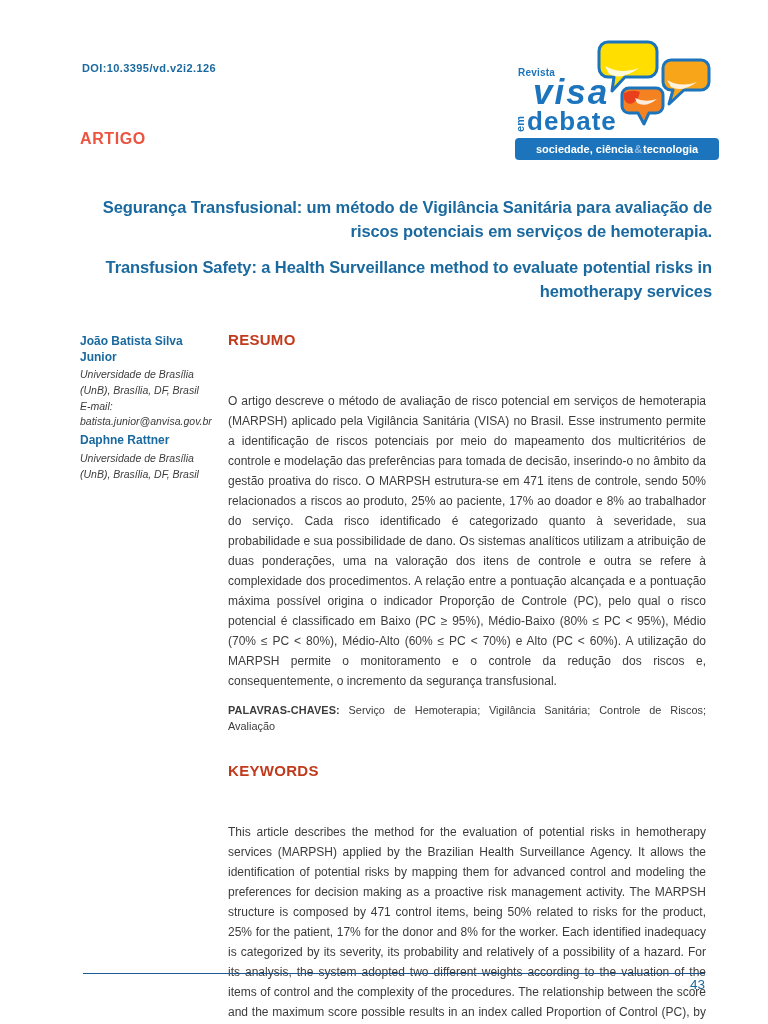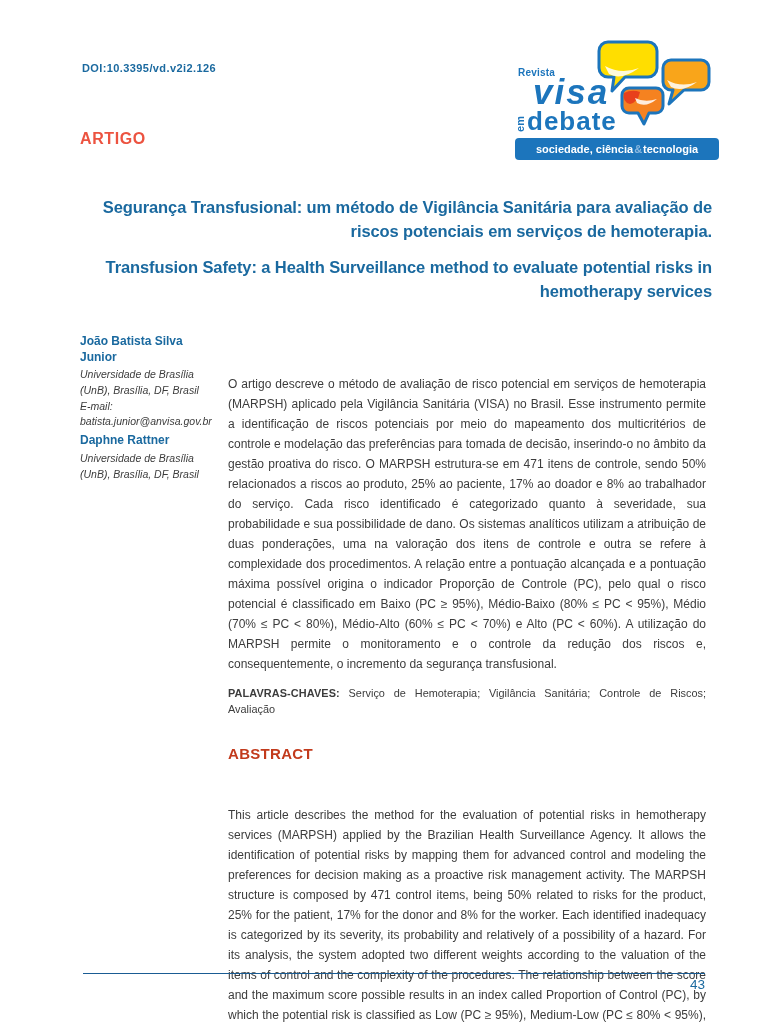--- a/index.html
+++ b/index.html
@@ -152,24 +152,25 @@
         <div class="author-affil">Universidade de Brasília (UnB), Brasília, DF, Brasil</div>
         <div class="author-email">E-mail: batista.junior@anvisa.gov.br</div>
       </div>
       <div class="author">
         <div class="author-name">Daphne Rattner</div>
         <div class="author-affil">Universidade de Brasília (UnB), Brasília, DF, Brasil</div>
       </div>
     </aside>
 
     <div class="abstracts">
+      <h3 class="section-heading">RESUMO</h3>
       <p class="body-p">O artigo descreve o método de avaliação de risco potencial em serviços de hemoterapia (MARPSH) aplicado pela Vigilância Sanitária (VISA) no Brasil. Esse instrumento permite a identificação de riscos potenciais por meio do mapeamento dos multicritérios de controle e modelação das preferências para tomada de decisão, inserindo-o no âmbito da gestão proativa do risco. O MARPSH estrutura-se em 471 itens de controle, sendo 50% relacionados a riscos ao produto, 25% ao paciente, 17% ao doador e 8% ao trabalhador do serviço. Cada risco identificado é categorizado quanto à severidade, sua probabilidade e sua possibilidade de dano. Os sistemas analíticos utilizam a atribuição de duas ponderações, uma na valoração dos itens de controle e outra se refere à complexidade dos procedimentos. A relação entre a pontuação alcançada e a pontuação máxima possível origina o indicador Proporção de Controle (PC), pelo qual o risco potencial é classificado em Baixo (PC ≥ 95%), Médio-Baixo (80% ≤ PC &lt; 95%), Médio (70% ≤ PC &lt; 80%), Médio-Alto (60% ≤ PC &lt; 70%) e Alto (PC &lt; 60%). A utilização do MARPSH permite o monitoramento e o controle da redução dos riscos e, consequentemente, o incremento da segurança transfusional.</p>
       <p class="keywords-p"><b>PALAVRAS-CHAVES:</b> <span>Serviço de Hemoterapia; Vigilância Sanitária; Controle de Riscos; Avaliação</span></p>
 
-      <h3 class="section-heading">ABSTRACT</h3>
+      <h3 class="section-heading">KEYWORDS</h3>
       <p class="body-p">This article describes the method for the evaluation of potential risks in hemotherapy services (MARPSH) applied by the Brazilian Health Surveillance Agency. It allows the identification of potential risks by mapping them for advanced control and modeling the preferences for decision making as a proactive risk management activity. The MARPSH structure is composed by 471 control items, being 50% related to risks for the product, 25% for the patient, 17% for the donor and 8% for the worker. Each identified inadequacy is categorized by its severity, its probability and relatively of a possibility of a hazard. For its analysis, the system adopted two different weights according to the valuation of the items of control and the complexity of the procedures. The relationship between the score and the maximum score possible results in an index called Proportion of Control (PC), by which the potential risk is classified as Low (PC ≥ 95%), Medium-Low (PC ≤ 80% &lt; 95%), Medium (70% ≤ PC &lt; 80%), Medium-High (60% ≤ PC &lt; 70%) and High (PC &lt; 60%). The use of this method for health surveillance allows monitoring and controlling the reduction of risks, hence contributing to the increase of transfusion safety.</p>
       <p class="keywords-p"><b>KEYWORDS:</b> <span>Hemotherapy Service; Health Surveillance; Risk Management; Evaluation</span></p>
     </div>
 
   </div>
 
   <hr class="footer-rule">
   <div class="page-number">43</div>
 
 </div>

